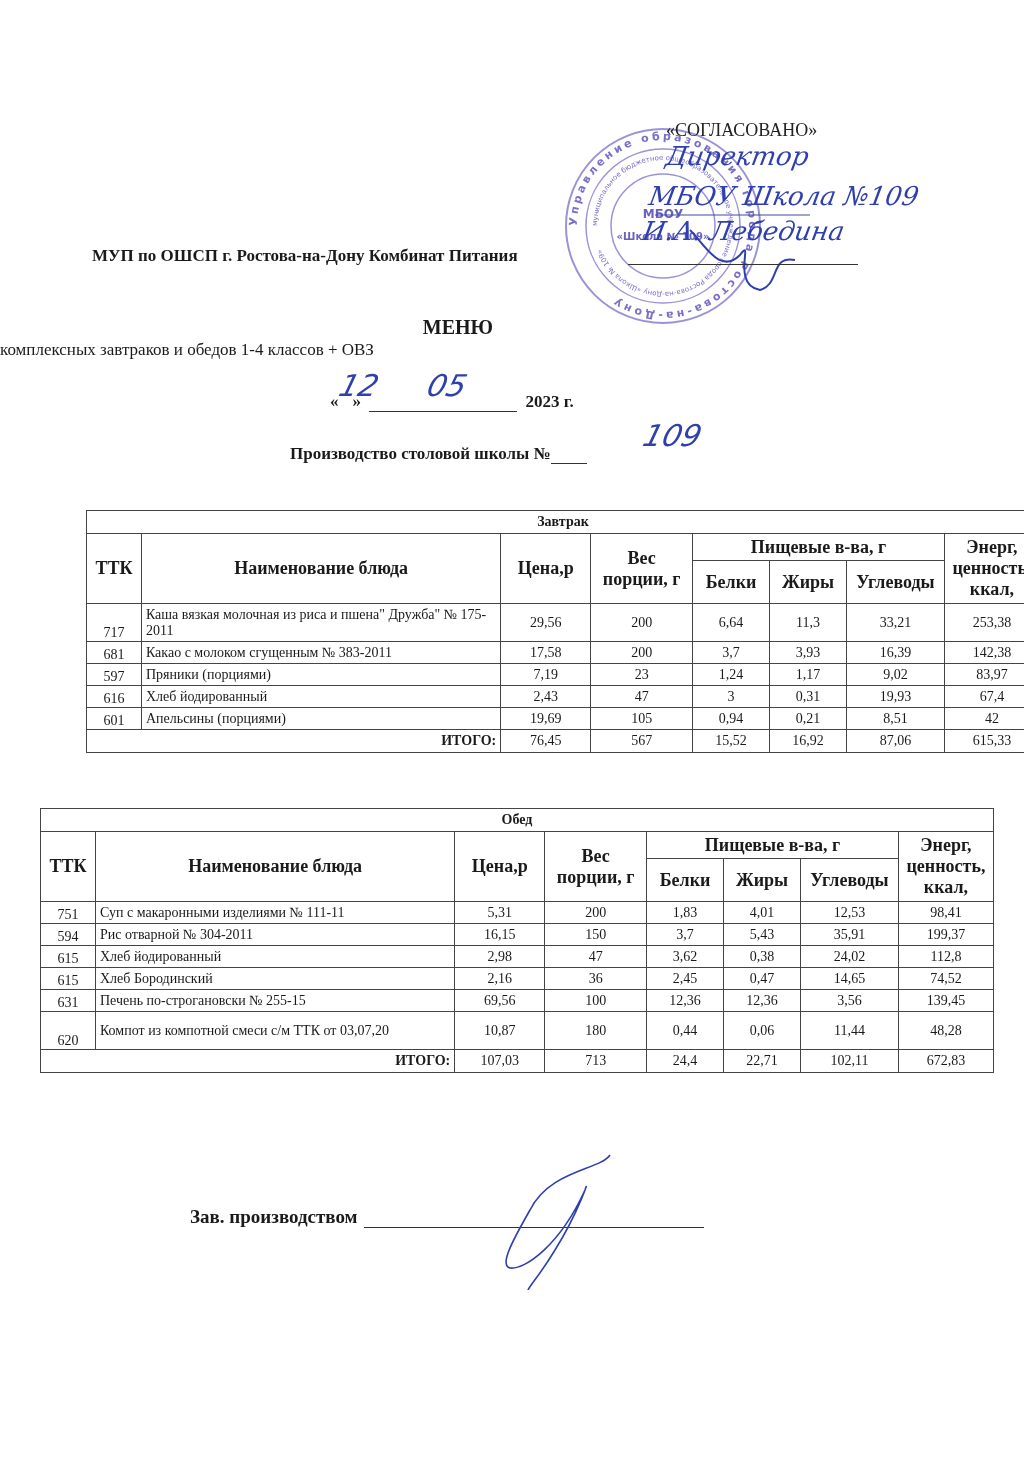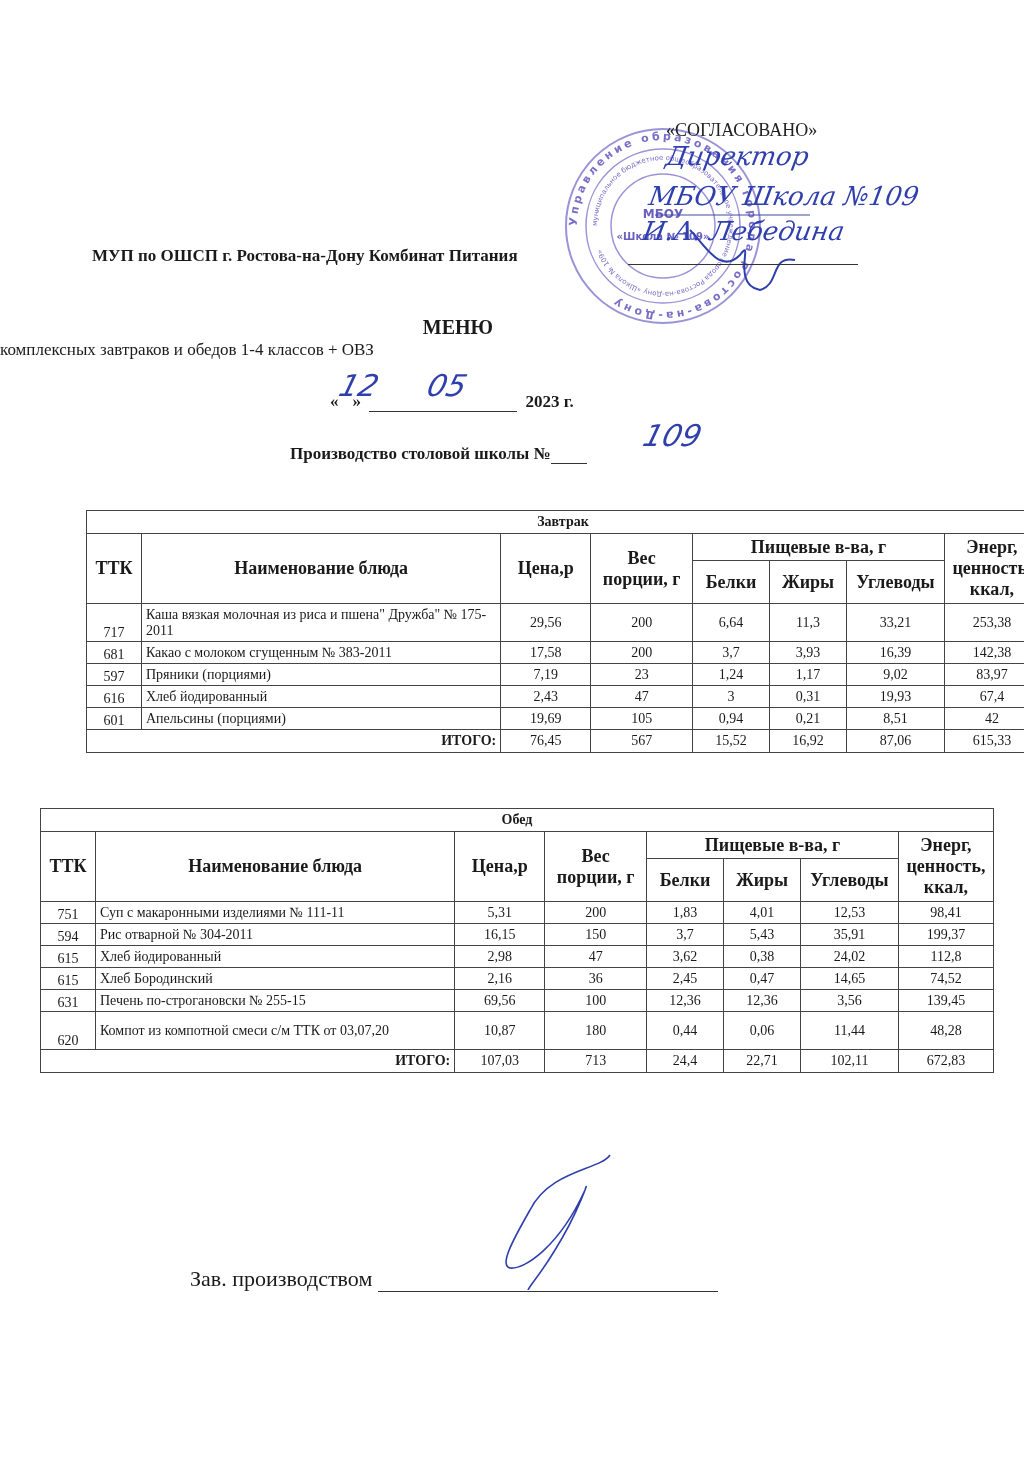--- a/index.html
+++ b/index.html
@@ -33,21 +33,21 @@
   table.menu .total-label { text-align:right; font-weight:bold;padding-left:12px; }
   table.menu .total { font-weight:normal; }
   .breakfast { top:510px;margin-left:46px; }
   .lunch { top:808px; }
   .hdr-row th { height:42px; }
   .hdr-sub th { height:42px; }
   tr.row td { height:21px; }
   tr.row.tall td { height:37px; }
   tr.total-row td { height:22px; }
 
-  .sign { left:190px; top:1266px; font-size:22px; font-weight:normal; }
+  .sign { left:190px; top:1206px; font-size:19px; font-weight:bold; }
   .sign-line { display:inline-block; width:340px; border-bottom:1.5px solid #333; height:16px; vertical-align:bottom; margin-left:6px;}
   .sig-bottom { left:440px; top:1150px; width:180px; height:140px; }
 </style>
 </head>
 <body>
 
 <svg class="abs stamp" viewBox="0 0 200 200">
   <defs>
     <path id="outerArc" d="M100,100 m-86,0 a86,86 0 1,1 172,0 a86,86 0 1,1 -172,0"></path>
     <path id="innerArc" d="M100,100 m-66,0 a66,66 0 1,1 132,0 a66,66 0 1,1 -132,0"></path>

